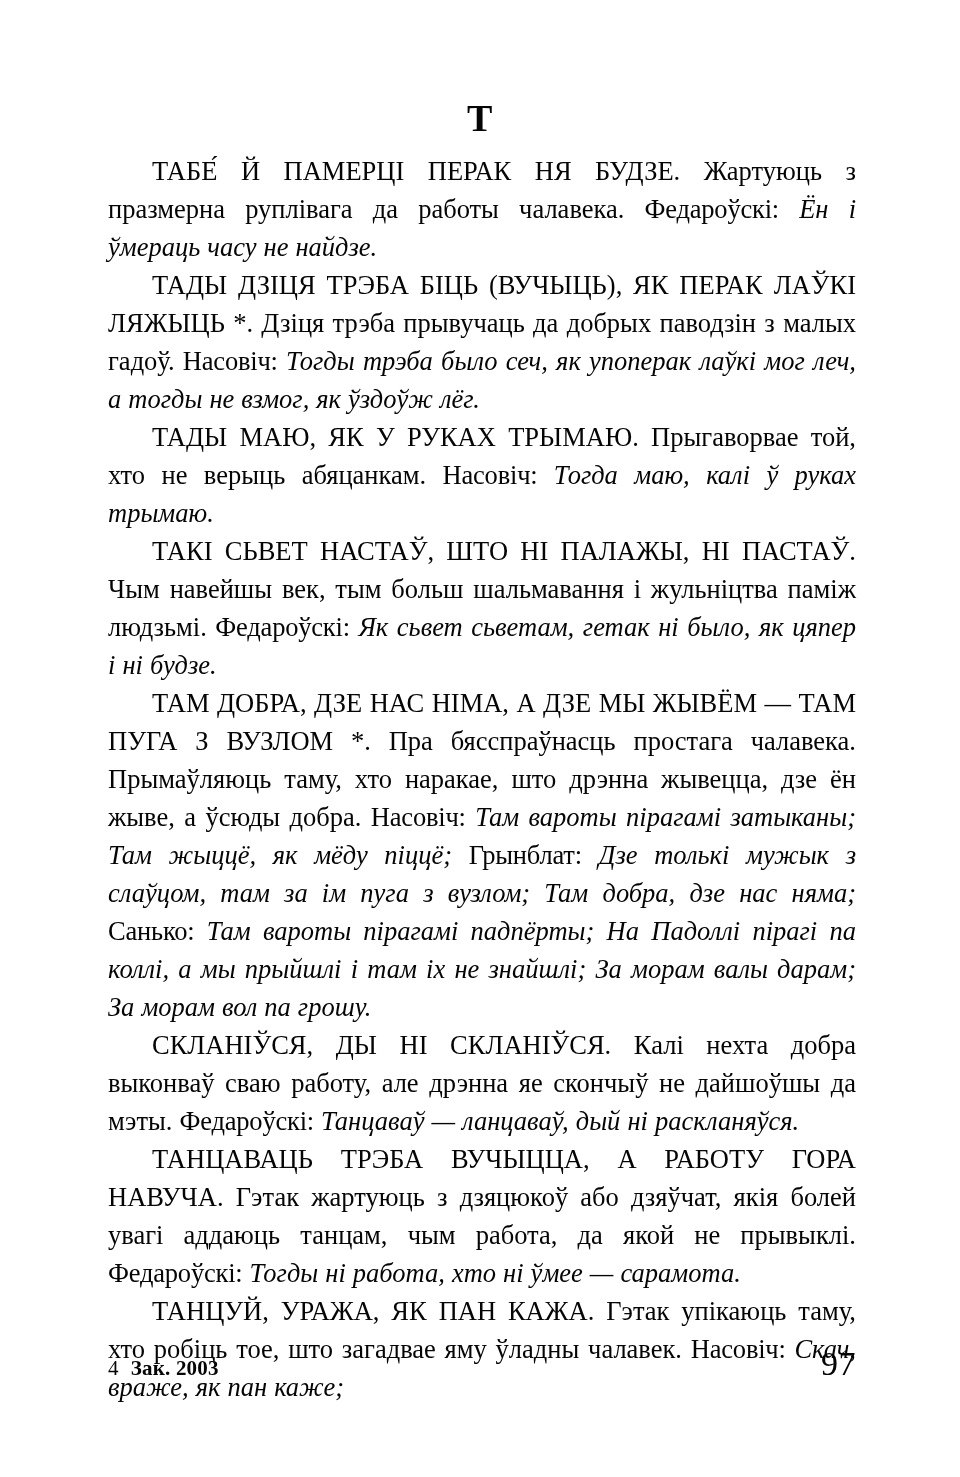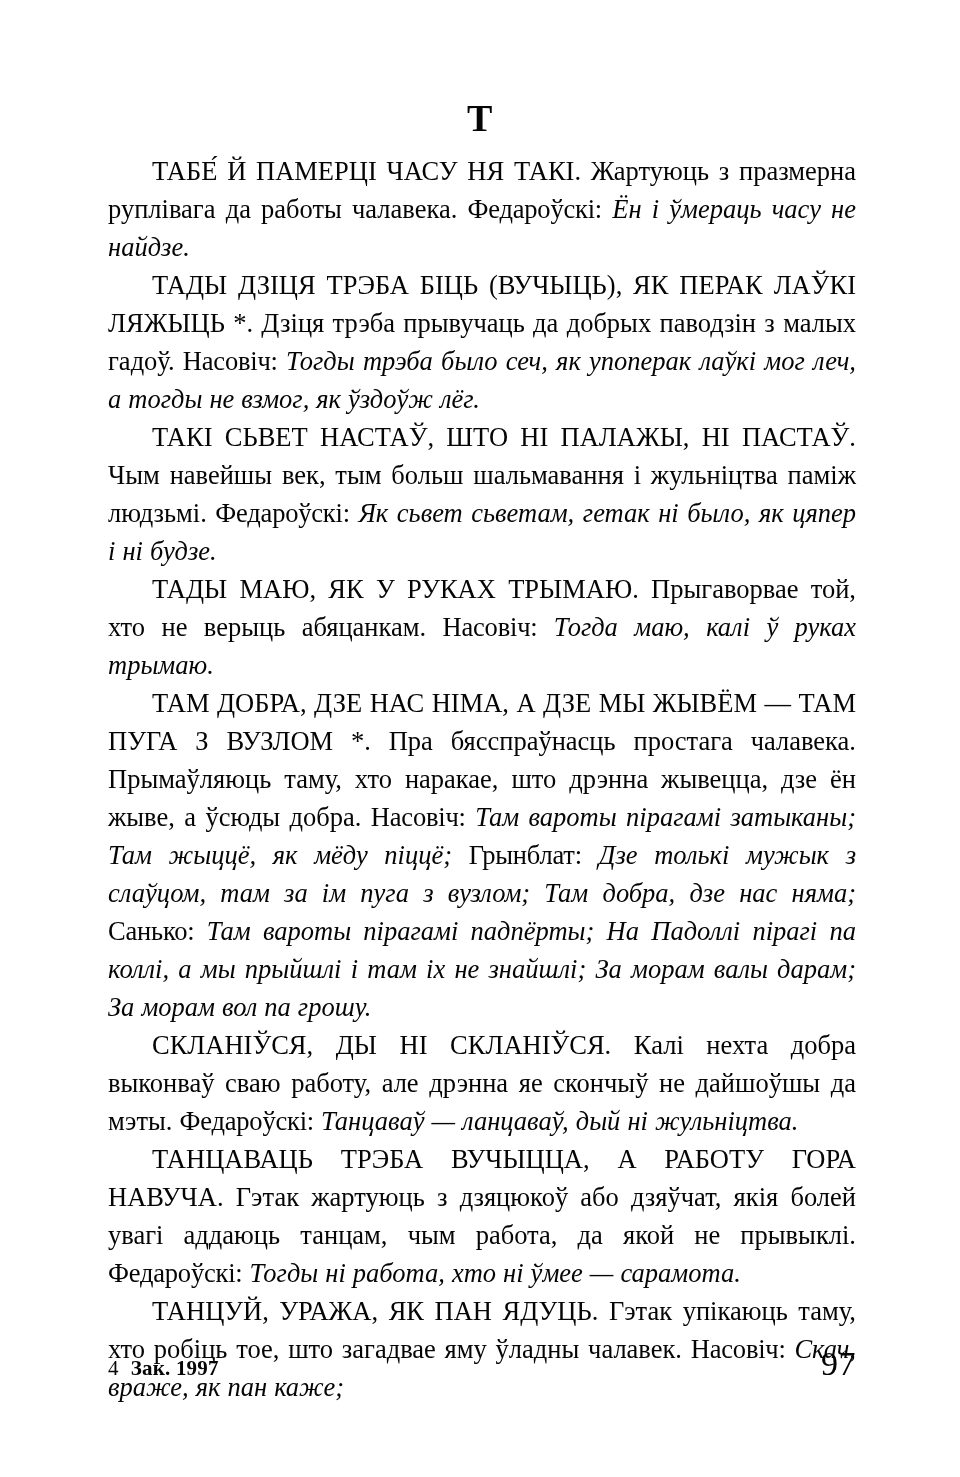--- a/index.html
+++ b/index.html
@@ -99,30 +99,30 @@
   }
 </style>
 </head>
 <body>
 
 <div class="page">
 
   <div class="section-letter">Т</div>
 
   <div class="textblock">
-      <p class="entry"><span class="hw">ТАБЕ́ Й ПАМЕРЦІ ЧАСУ НЯ ТАКІ.</span><span> Жартуюць з празмерна руплівага да работы чалавека. </span><span class="src">Федароўскі:</span><span class="q"> Ён і ўмераць часу не найдзе.</span></p>
+      <p class="entry"><span class="hw">ТАБЕ́ Й ПАМЕРЦІ ПЕРАК НЯ БУДЗЕ.</span><span> Жартуюць з празмерна руплівага да работы чалавека. </span><span class="src">Федароўскі:</span><span class="q"> Ён і ўмераць часу не найдзе.</span></p>
       <p class="entry"><span class="hw">ТАДЫ ДЗІЦЯ ТРЭБА БІЦЬ (ВУЧЫЦЬ), ЯК ПЕРАК ЛАЎКІ ЛЯЖЫЦЬ</span><span class="ast"> *</span><span>. Дзіця трэба прывучаць да добрых паводзін з малых гадоў. </span><span class="src">Насовіч:</span><span class="q"> Тогды трэба было сеч, як упоперак лаўкі мог леч, а тогды не взмог, як ўздоўж лёг.</span></p>
+      <p class="entry"><span class="hw">ТАДЫ МАЮ, ЯК У РУКАХ ТРЫМАЮ.</span><span> Прыгаворвае той, хто не верыць абяцанкам. </span><span class="src">Насовіч:</span><span class="q"> Тогда маю, калі ў руках трымаю.</span></p>
       <p class="entry"><span class="hw">ТАКІ СЬВЕТ НАСТАЎ, ШТО НІ ПАЛАЖЫ, НІ ПАСТАЎ.</span><span> Чым навейшы век, тым больш шальмавання і жульніцтва паміж людзьмі. </span><span class="src">Федароўскі:</span><span class="q"> Як сьвет сьветам, гетак ні было, як цяпер і ні будзе.</span></p>
-      <p class="entry"><span class="hw">ТАДЫ МАЮ, ЯК У РУКАХ ТРЫМАЮ.</span><span> Прыгаворвае той, хто не верыць абяцанкам. </span><span class="src">Насовіч:</span><span class="q"> Тогда маю, калі ў руках трымаю.</span></p>
       <p class="entry"><span class="hw">ТАМ ДОБРА, ДЗЕ НАС НІМА, А ДЗЕ МЫ ЖЫВЁМ — ТАМ ПУГА З ВУЗЛОМ</span><span class="ast"> *</span><span>. Пра бясспраўнасць простага чалавека. Прымаўляюць таму, хто наракае, што дрэнна жывецца, дзе ён жыве, а ўсюды добра. </span><span class="src">Насовіч:</span><span class="q"> Там вароты пірагамі затыканы; Там жыццё, як мёду піццё; </span><span class="src">Грынблат:</span><span class="q"> Дзе толькі мужык з слаўцом, там за ім пуга з вузлом; Там добра, дзе нас няма; </span><span class="src">Санько:</span><span class="q"> Там вароты пірагамі падпёрты; На Падоллі пірагі па коллі, а мы прыйшлі і там іх не знайшлі; За морам валы дарам; За морам вол па грошу.</span></p>
-      <p class="entry"><span class="hw">СКЛАНІЎСЯ, ДЫ НІ СКЛАНІЎСЯ.</span><span> Калі нехта добра выконваў сваю работу, але дрэнна яе скончыў не дайшоўшы да мэты. </span><span class="src">Федароўскі:</span><span class="q"> Танцаваў — ланцаваў, дый ні жульніцтва.</span></p>
+      <p class="entry"><span class="hw">СКЛАНІЎСЯ, ДЫ НІ СКЛАНІЎСЯ.</span><span> Калі нехта добра выконваў сваю работу, але дрэнна яе скончыў не дайшоўшы да мэты. </span><span class="src">Федароўскі:</span><span class="q"> Танцаваў — ланцаваў, дый ні раскланяўся.</span></p>
       <p class="entry"><span class="hw">ТАНЦАВАЦЬ ТРЭБА ВУЧЫЦЦА, А РАБОТУ ГОРА НАВУЧА.</span><span> Гэтак жартуюць з дзяцюкоў або дзяўчат, якія болей увагі аддаюць танцам, чым работа, да якой не прывыклі. </span><span class="src">Федароўскі:</span><span class="q"> Тогды ні работа, хто ні ўмее — сарамота.</span></p>
-      <p class="entry"><span class="hw">ТАНЦУЙ, УРАЖА, ЯК ПАН ЯДУЦЬ.</span><span> Гэтак упікаюць таму, хто робіць тое, што загадвае яму ўладны чалавек. </span><span class="src">Насовіч:</span><span class="q"> Скач, враже, як пан каже; </span></p>
+      <p class="entry"><span class="hw">ТАНЦУЙ, УРАЖА, ЯК ПАН КАЖА.</span><span> Гэтак упікаюць таму, хто робіць тое, што загадвае яму ўладны чалавек. </span><span class="src">Насовіч:</span><span class="q"> Скач, враже, як пан каже; </span></p>
     </div>
 
   <div class="footer">
     <div class="footer-left">
-      <span class="sig">4</span><span>Зак. 1997</span>
+      <span class="sig">4</span><span>Зак. 2003</span>
     </div>
     <div class="folio">97</div>
   </div>
 
 </div>
 
 </body></html>

